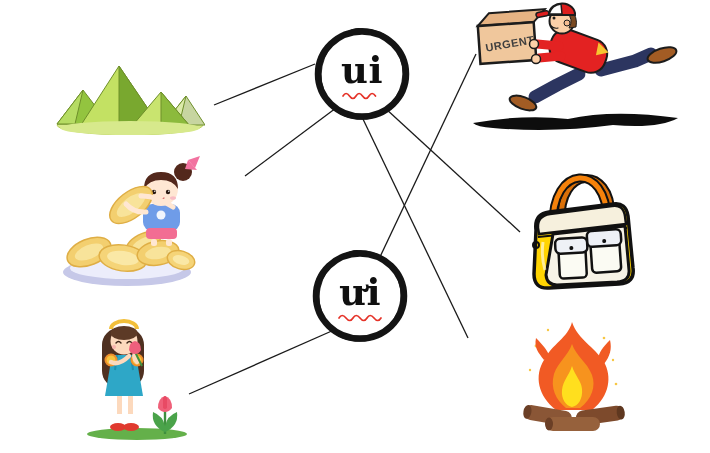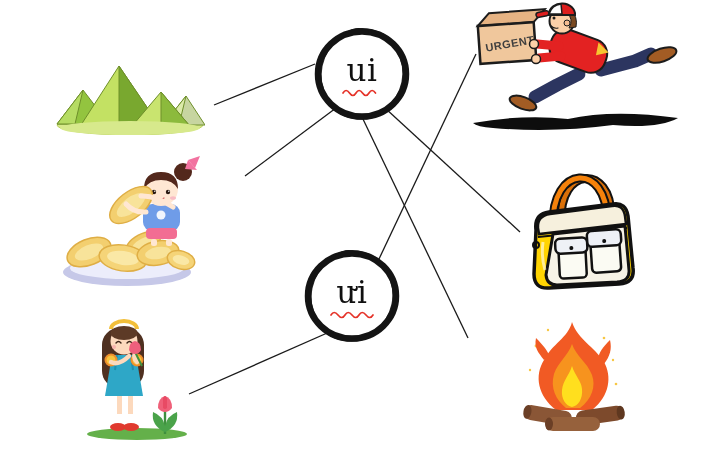--- a/index.html
+++ b/index.html
@@ -10,21 +10,21 @@
   .edges{position:absolute;left:0;top:0;z-index:1;}
   .edge{stroke:#1a1a1a;stroke-width:1.3;}
   .illus{position:absolute;z-index:2;}
   .node{position:absolute;width:100px;height:100px;z-index:3;}
   .node .ring{position:absolute;left:0;top:0;}
   .node .label-wrap{
     position:absolute;inset:0;display:flex;flex-direction:column;
     align-items:center;justify-content:center;gap:2px;padding-top:4px;
   }
   .node .label{
-    font-family:"DejaVu Serif",serif;font-weight:400;font-size:31px;line-height:1;
+    font-family:"DejaVu Serif",serif;font-weight:700;font-size:37px;line-height:1;
     color:#101010;letter-spacing:.5px;text-align:center;
   }
 </style>
 </head>
 <body>
 
 <div class="stage">
 
   <svg class="edges" width="710" height="453">
       <line x1="214" y1="105" x2="315" y2="64" class="edge"></line>
@@ -245,21 +245,21 @@
       <path d="M36,10 q9,-6 18,-2" stroke="#141414" stroke-width="5" fill="none" stroke-linecap="round"></path>
     </svg>
     <div class="label-wrap">
       <span class="label">ui</span>
       <svg width="42" height="9" viewBox="0 0 42 9">
         <path d="M2,5 q3,-5 6.5,0 t6.5,0 t6.5,0 t6.5,0 t6.5,0" stroke="#e53228" stroke-width="1.7" fill="none" stroke-linecap="round"></path>
       </svg>
     </div>
   </div>
 
-  <div class="node" style="left:302px;top:246px">
+  <div class="node" style="left:310px;top:246px">
     <svg class="ring" width="100" height="100" viewBox="0 0 100 100">
       <ellipse cx="50" cy="50" rx="44" ry="42.5" fill="#ffffff" stroke="#141414" stroke-width="6.5"></ellipse>
       <ellipse cx="50" cy="50" rx="42" ry="44" fill="none" stroke="#141414" stroke-width="3.5" transform="rotate(12 50 50)" opacity="0.85"></ellipse>
       <path d="M36,10 q9,-6 18,-2" stroke="#141414" stroke-width="5" fill="none" stroke-linecap="round"></path>
     </svg>
     <div class="label-wrap">
       <span class="label">ưi</span>
       <svg width="46" height="9" viewBox="0 0 46 9">
         <path d="M2,5 q3,-5 7,0 t7,0 t7,0 t7,0 t7,0 t7,0" stroke="#e53228" stroke-width="1.7" fill="none" stroke-linecap="round"></path>
       </svg>

